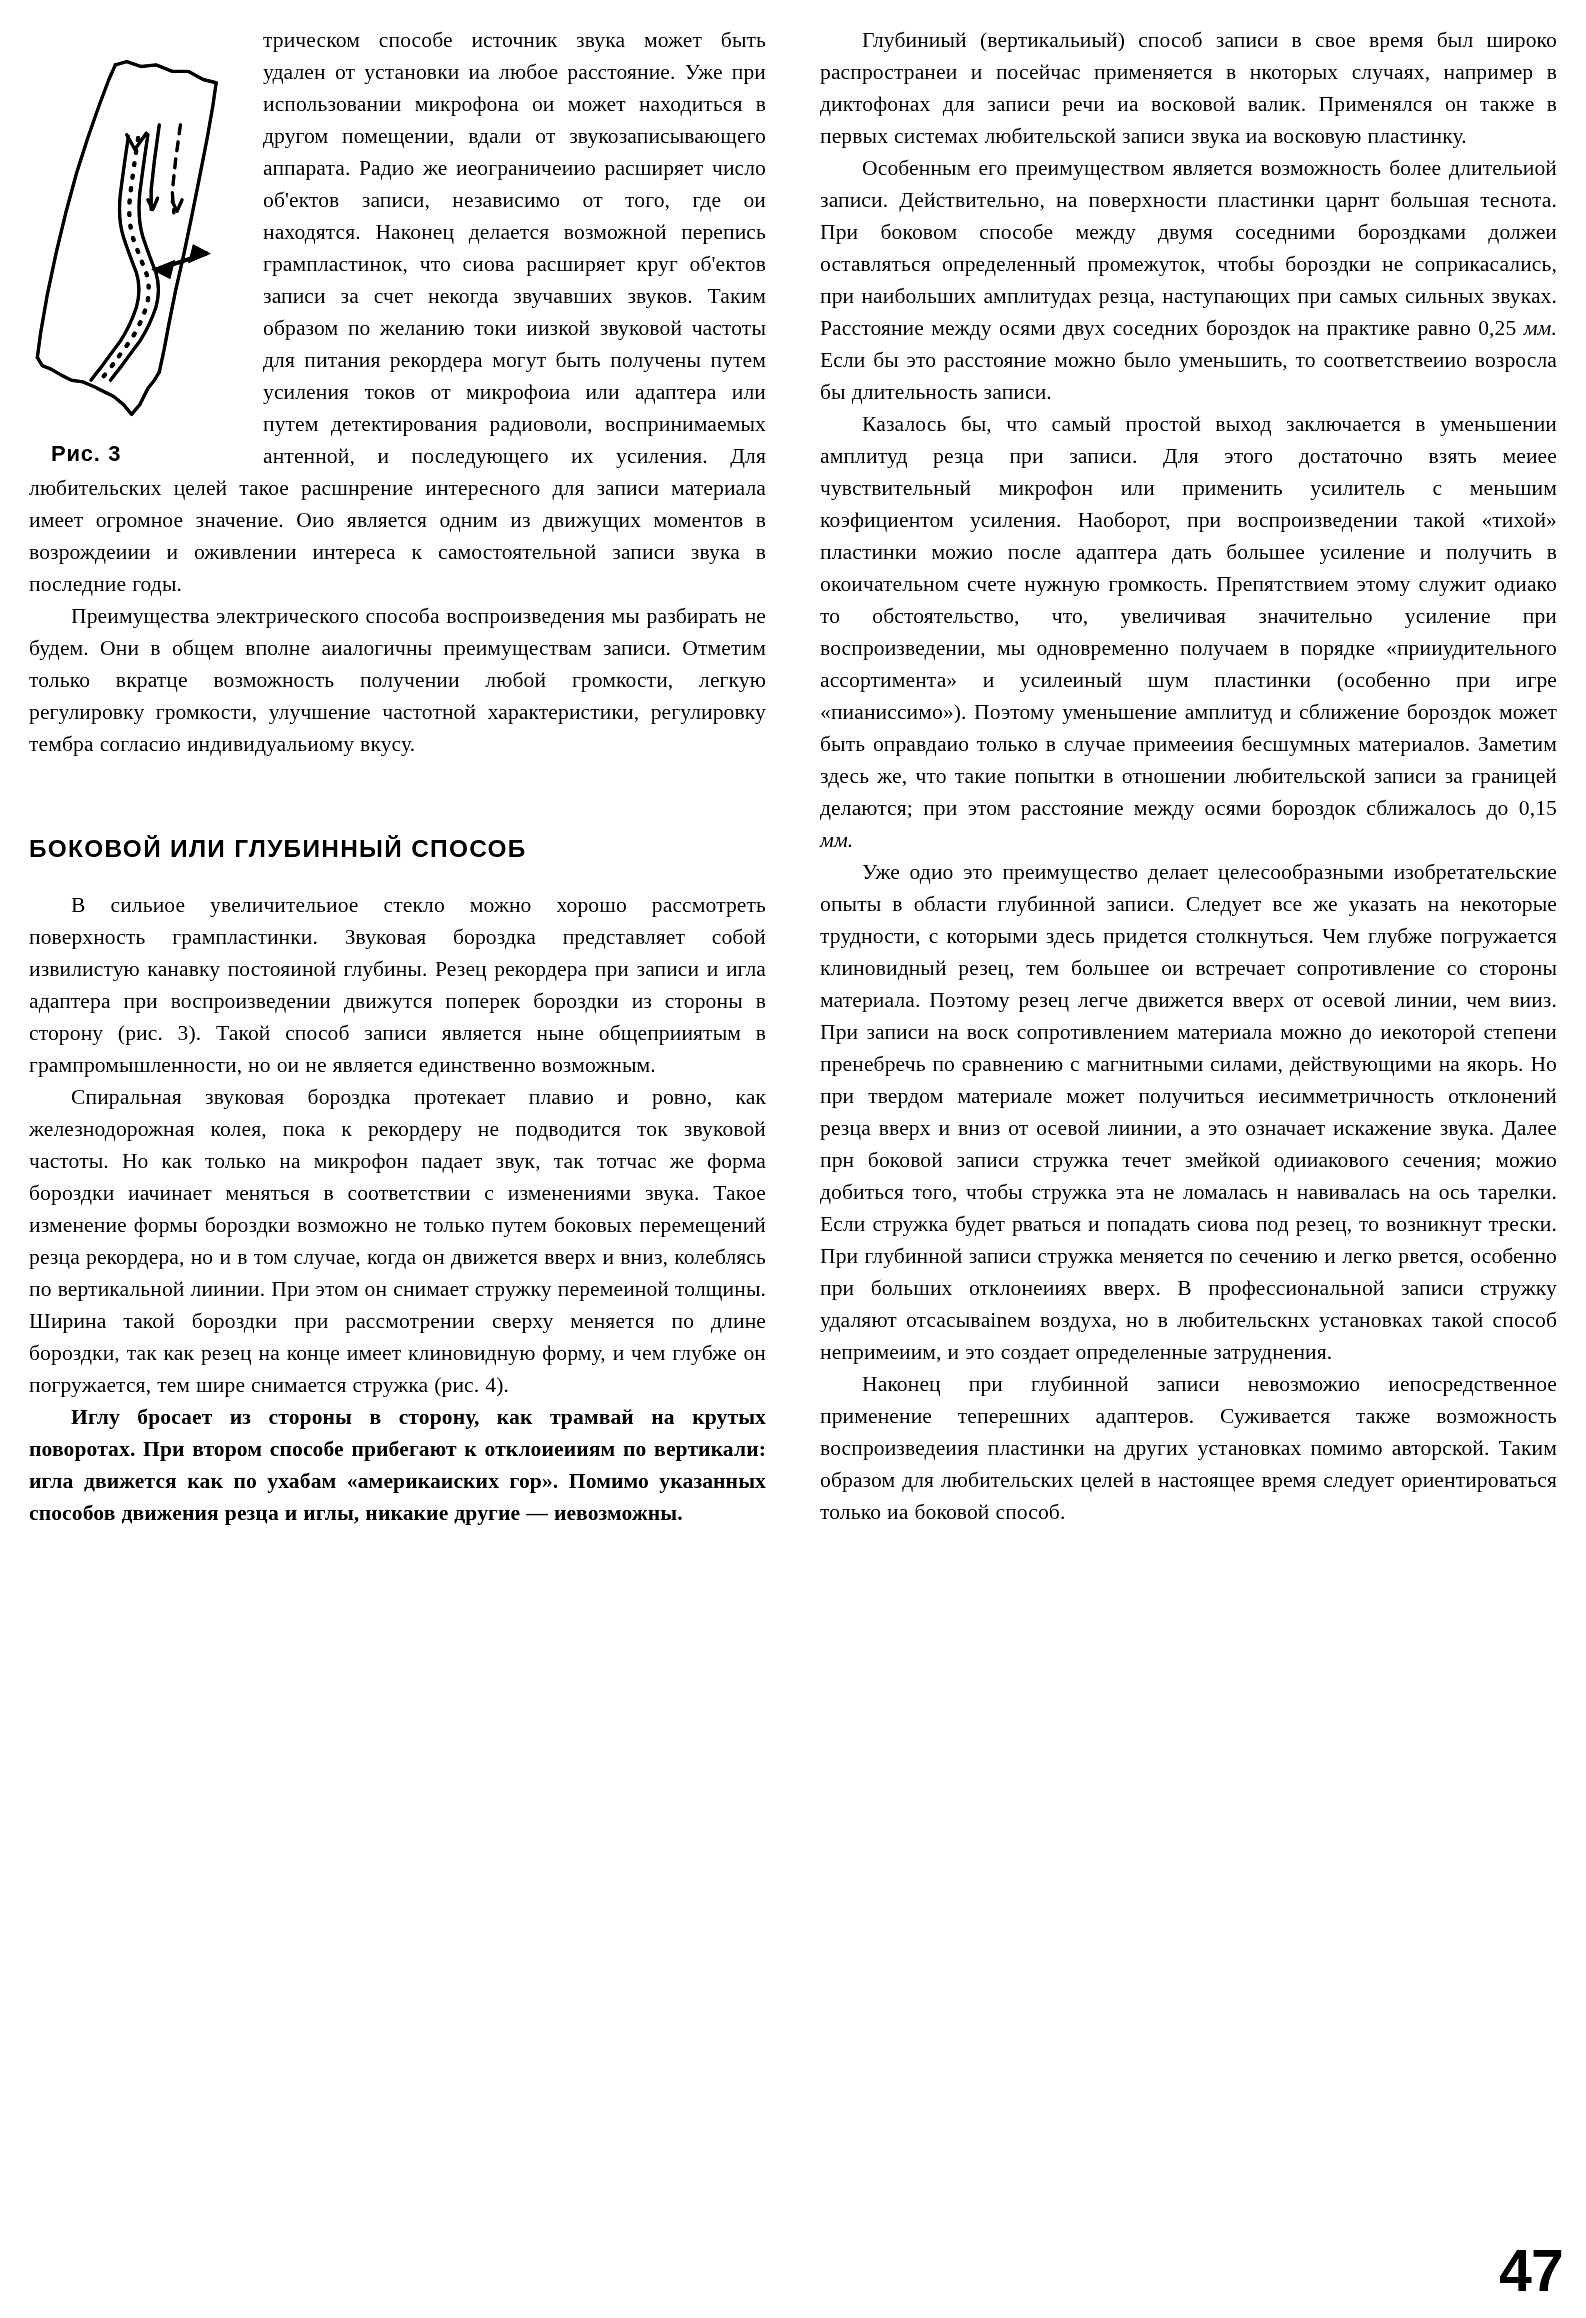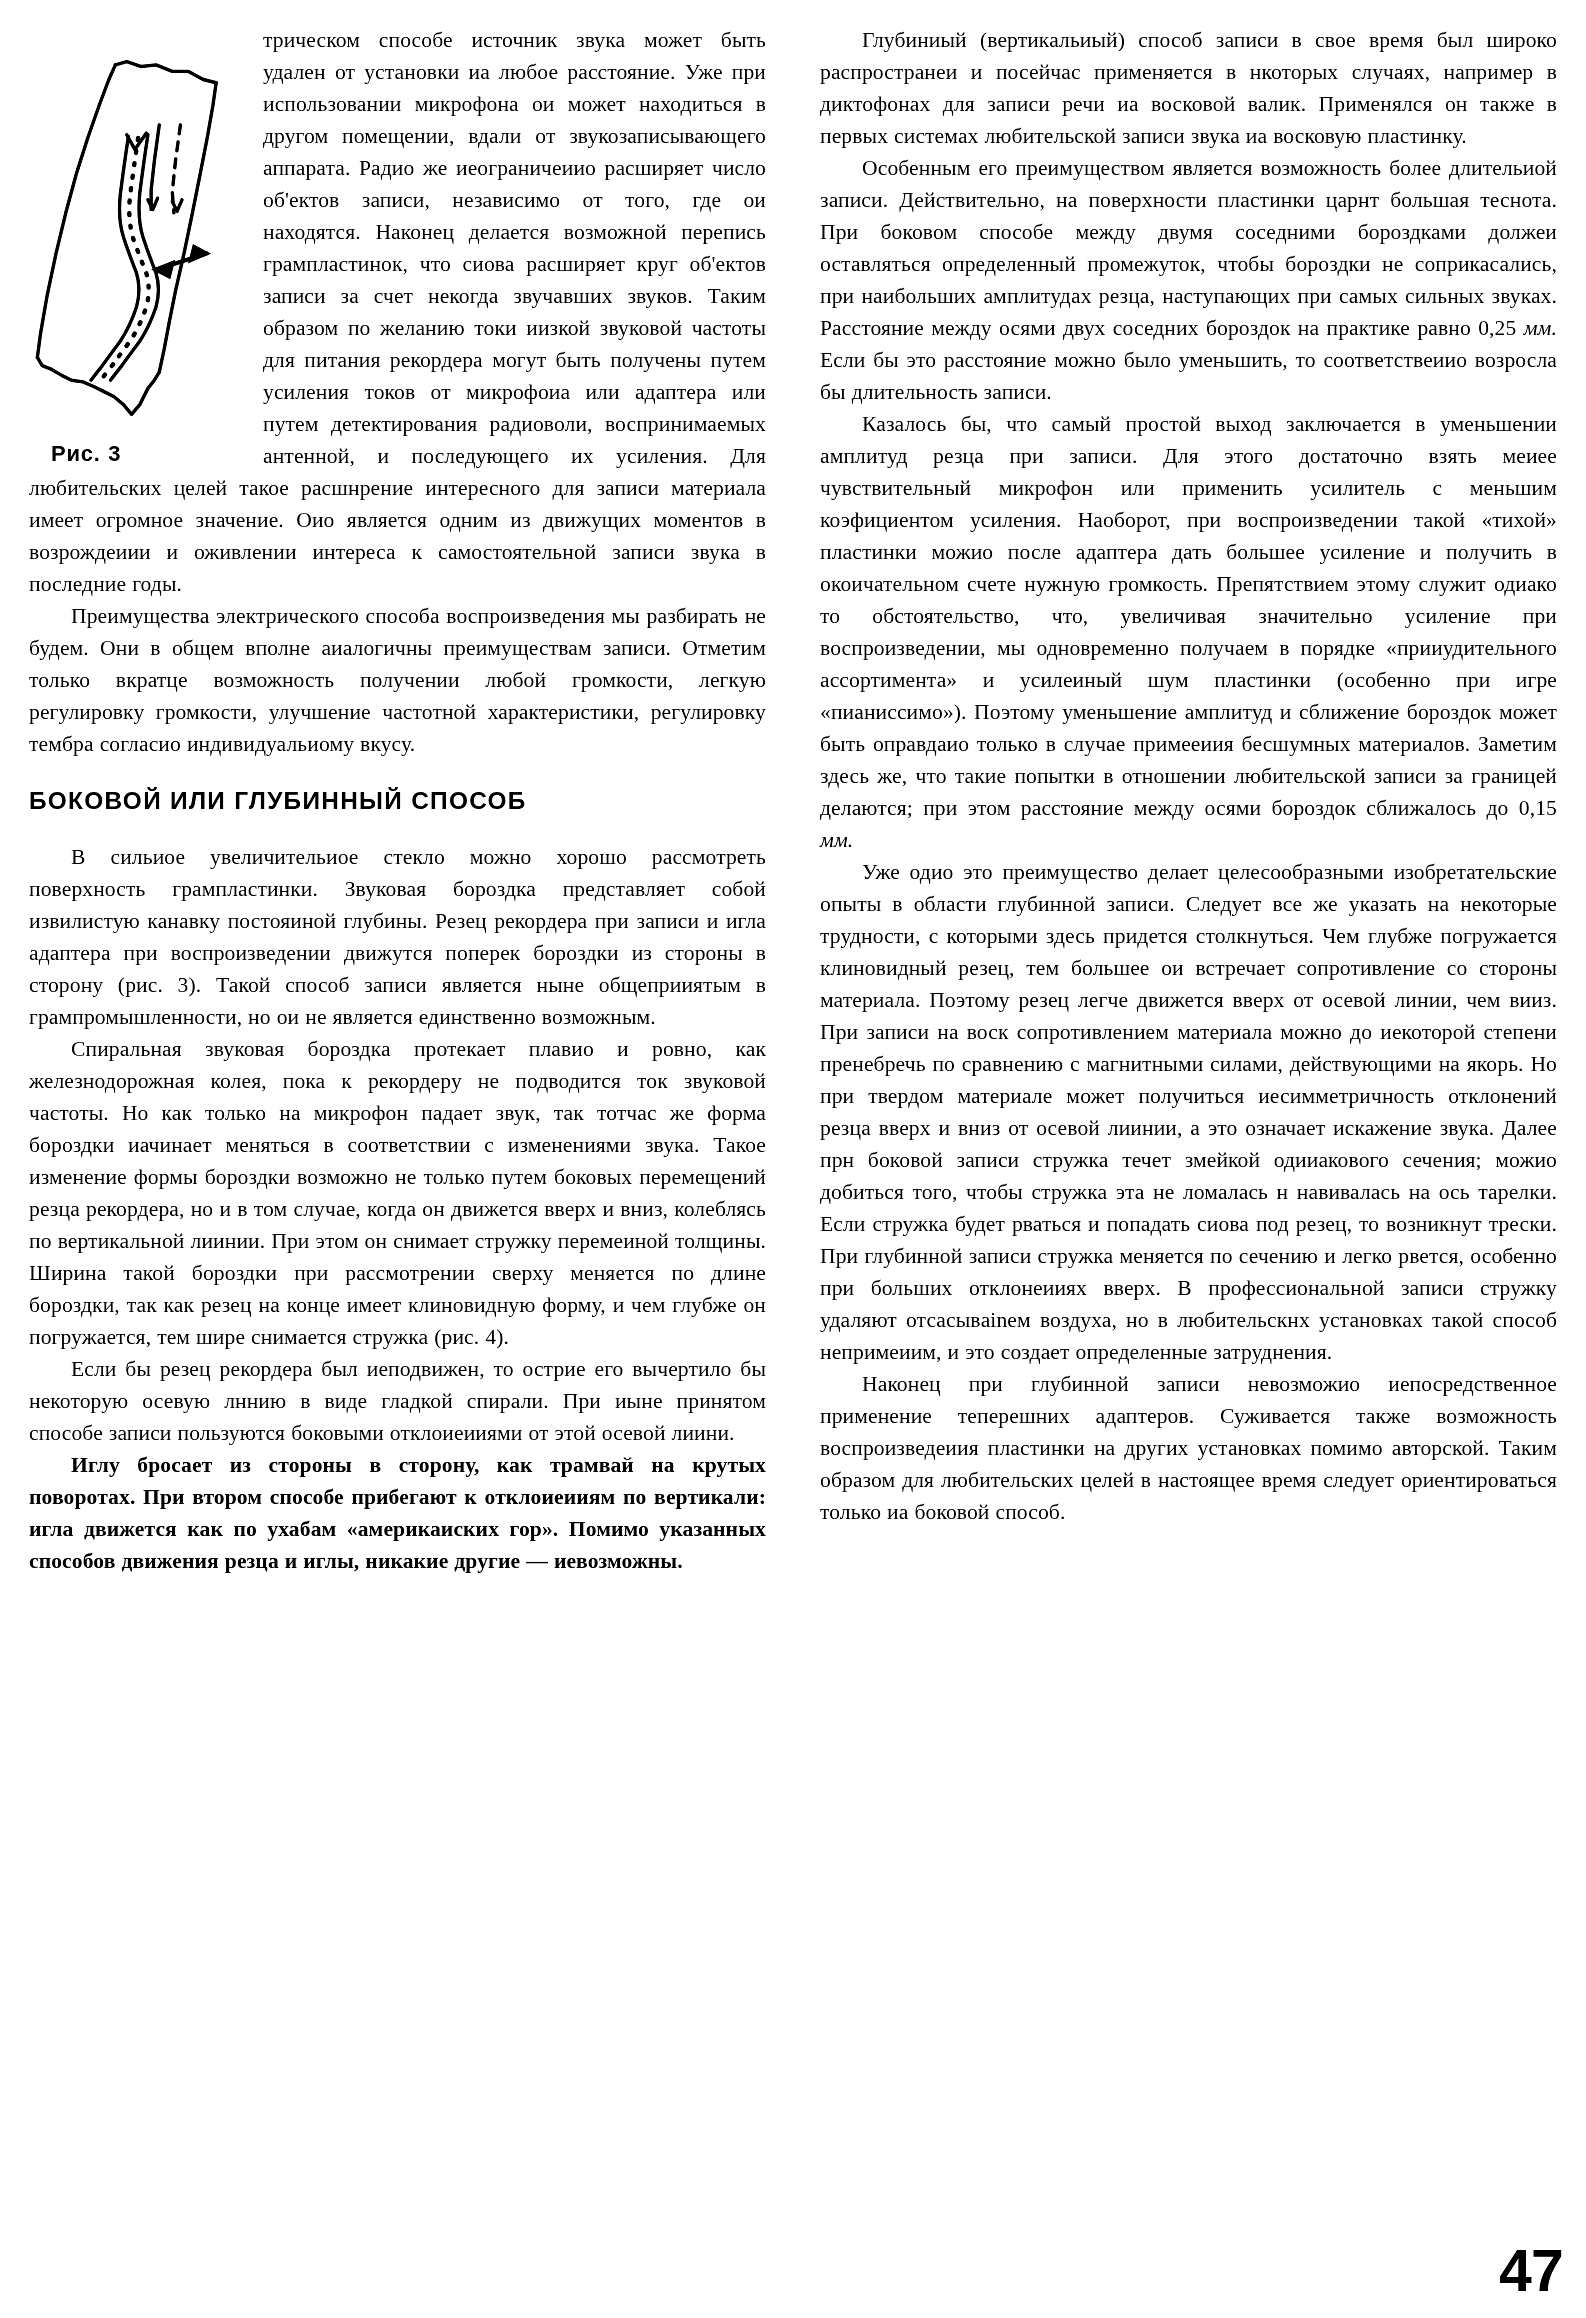--- a/index.html
+++ b/index.html
@@ -67,21 +67,21 @@
     margin-top:8.1px;
     margin-left:22px;
   }
 
   
   .sect-head{
     font-family:"Liberation Sans","DejaVu Sans",sans-serif;
     font-weight:bold;
     font-size:24.4px;
     letter-spacing:1.3px;
-    margin:27px 0 26px 0;
+    margin:75px 0 26px 0;
     text-align:left;
   }
 
   
   .folio{
     position:absolute;
     right:23px;bottom:18px;
     font-family:"Liberation Sans","DejaVu Sans",sans-serif;
     font-weight:bold;
     font-size:59px;
@@ -146,23 +146,20 @@
       </p>
 
       <div class="sect-head">БОКОВОЙ ИЛИ ГЛУБИННЫЙ СПОСОБ</div>
 
       <p class="ind">
         <span>В сильиое увеличительиое стекло можно хорошо рассмотреть поверхность грампластинки. Звуковая бороздка представляет собой извилистую канавку постояиной глубины. Резец рекордера при записи и игла адаптера при воспроизведении движутся поперек бороздки из стороны в сторону (рис. 3). Такой способ записи является ныне общеприиятым в грампромышленности, но ои не является единственно возможным.</span>
       </p>
       <p class="ind">
         <span>Спиральная звуковая бороздка протекает плавио и ровно, как железнодорожная колея, пока к рекордеру не подводится ток звуковой частоты. Но как только на микрофон падает звук, так тотчас же форма бороздки иачинает меняться в соответствии с изменениями звука. Такое изменение формы бороздки возможно не только путем боковых перемещений резца рекордера, но и в том случае, когда он движется вверх и вниз, колеблясь по вертикальной лиинии. При этом он снимает стружку перемеиной толщины. Ширина такой бороздки при рассмотрении сверху меняется по длине бороздки, так как резец на конце имеет клиновидную форму, и чем глубже он погружается, тем шире снимается стружка (рис. 4).</span>
       </p>
-      <p class="ind">
-        <span>Если бы резец рекордера был иеподвижен, то острие его вычертило бы некоторую осевую лннию в виде гладкой спирали. При иыне принятом способе записи пользуются боковыми отклоиеииями от этой осевой лиини.</span>
-      </p>
       <p class="ind bold">
         <span>Иглу бросает из стороны в сторону, как трамвай на крутых поворотах. При втором способе прибегают к отклоиеииям по вертикали: игла движется как по ухабам «америкаиских гор». Помимо указанных способов движения резца и иглы, никакие другие — иевозможны.</span>
       </p>
 
     </div>
 
     <div class="col col-right">
 
       <p class="ind">
         <span>Глубиниый (вертикальиый) способ записи в свое время был широко распространеи и посейчас применяется в нкоторых случаях, например в диктофонах для записи речи иа восковой валик. Применялся он также в первых системах любительской записи звука иа восковую пластинку.</span>

